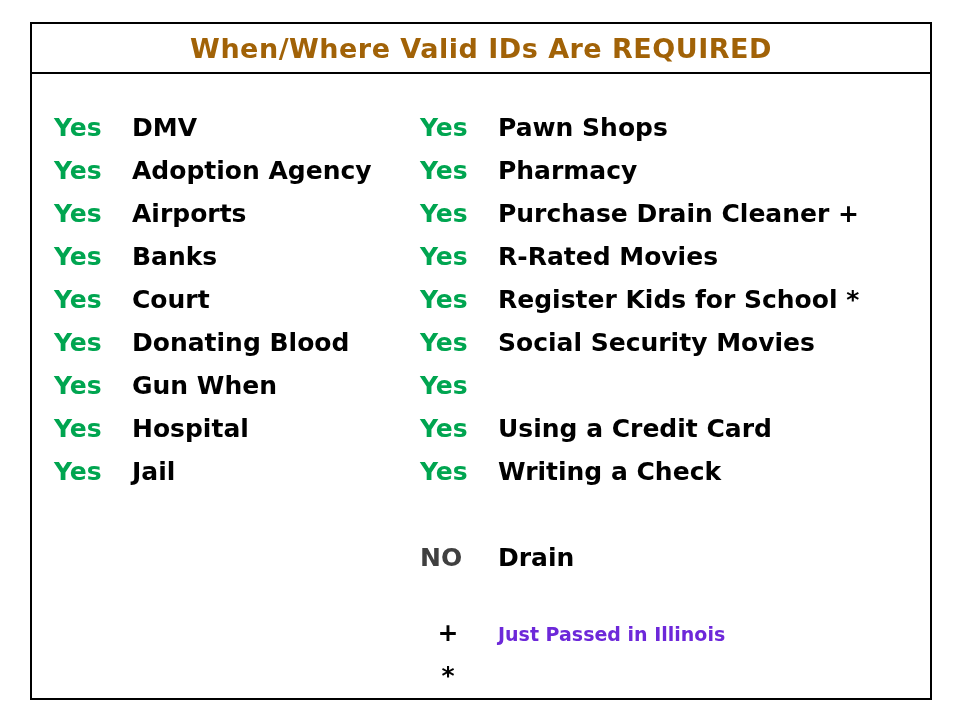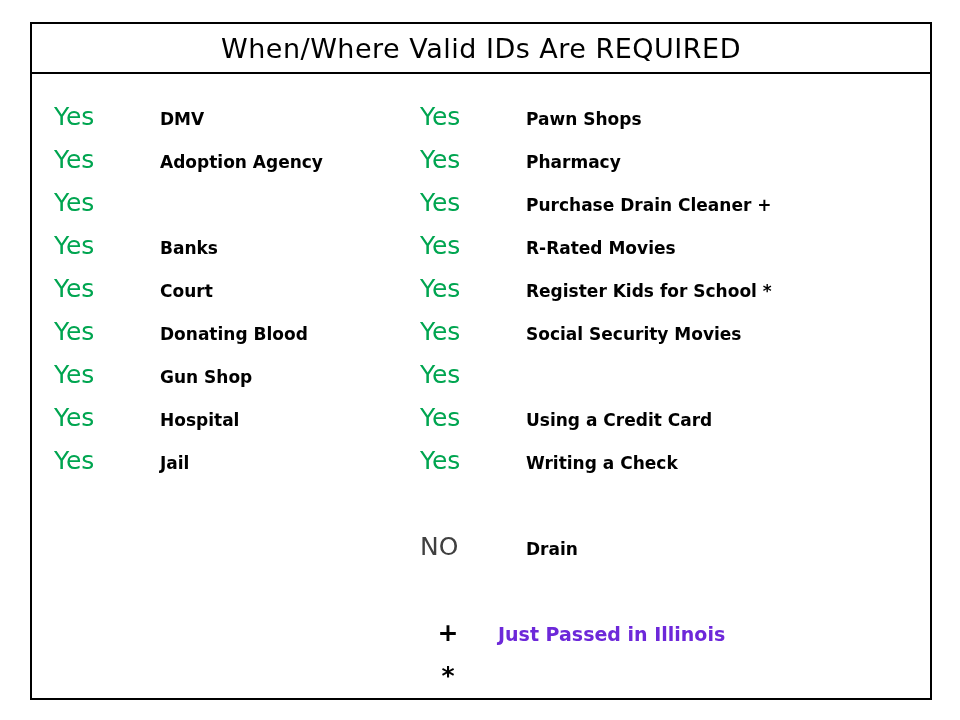--- a/index.html
+++ b/index.html
@@ -25,22 +25,22 @@
   }
   .title-bar {
     height: 48px;
     border-bottom: 2px solid #000000;
     display: flex;
     align-items: center;
     justify-content: center;
   }
   .title-text {
     font-size: 27px;
-    font-weight: normal;
-    color: #000000;
+    font-weight: bold;
+    color: #a16207;
     letter-spacing: 0.5px;
   }
   .columns {
     display: flex;
     padding: 28px 0 0 0;
   }
   .col {
     box-sizing: border-box;
   }
   .col-left {
@@ -51,32 +51,32 @@
     width: 510px;
     padding-left: 0px;
   }
   .row {
     display: flex;
     align-items: baseline;
     height: 43px;
   }
   .answer {
     font-size: 25px;
-    font-weight: normal;
+    font-weight: bold;
     width: 78px;
     flex: 0 0 78px;
+    margin-top: 11px;
   }
   .answer.yes { color: #00a550; }
   .answer.no  { color: #404040; }
   .label {
-    font-size: 17px;
+    font-size: 25px;
     font-weight: bold;
     color: #000000;
     white-space: nowrap;
-    margin-left: 28px;
   }
   .spacer-row {
     height: 43px;
   }
   .footnote-row {
     display: flex;
     align-items: baseline;
     height: 43px;
   }
   .footnote-mark {
@@ -111,36 +111,37 @@
       <div class="row">
         <span class="answer yes">Yes</span>
         <span class="label">DMV</span>
       </div>
       <div class="row">
         <span class="answer yes">Yes</span>
         <span class="label">Adoption Agency</span>
       </div>
       <div class="row">
         <span class="answer yes">Yes</span>
+        <span class="label">Airports</span>
       </div>
       <div class="row">
         <span class="answer yes">Yes</span>
         <span class="label">Banks</span>
       </div>
       <div class="row">
         <span class="answer yes">Yes</span>
         <span class="label">Court</span>
       </div>
       <div class="row">
         <span class="answer yes">Yes</span>
         <span class="label">Donating Blood</span>
       </div>
       <div class="row">
         <span class="answer yes">Yes</span>
-        <span class="label">Gun Shop</span>
+        <span class="label">Gun When</span>
       </div>
       <div class="row">
         <span class="answer yes">Yes</span>
         <span class="label">Hospital</span>
       </div>
       <div class="row">
         <span class="answer yes">Yes</span>
         <span class="label">Jail</span>
       </div>
     </div>

